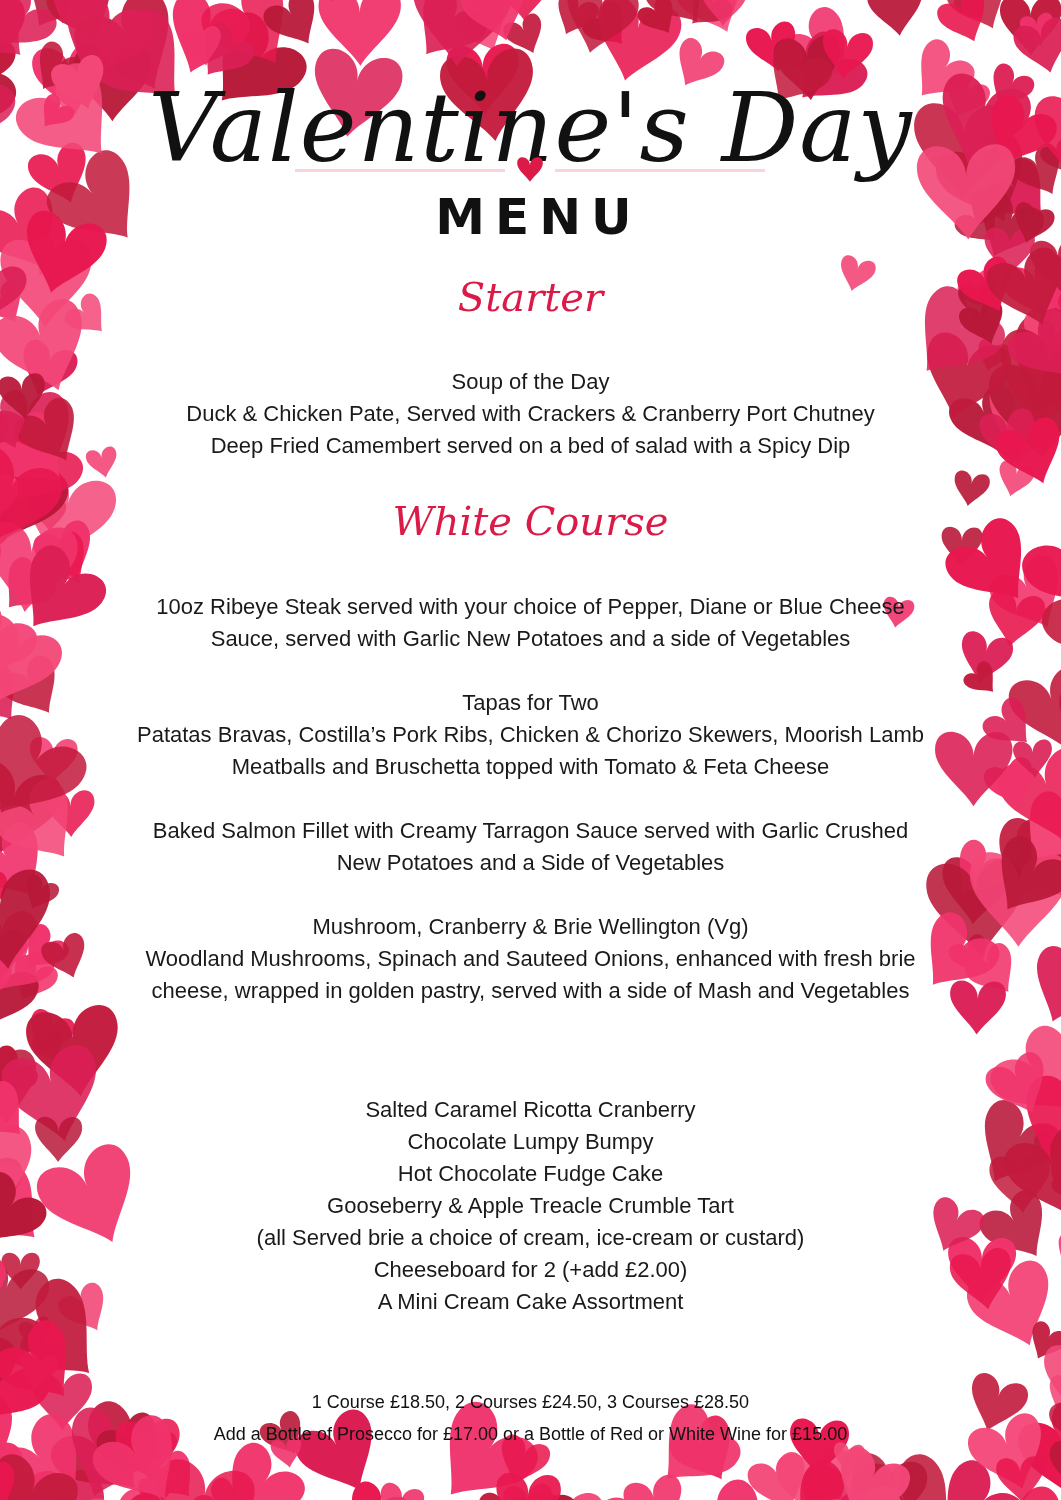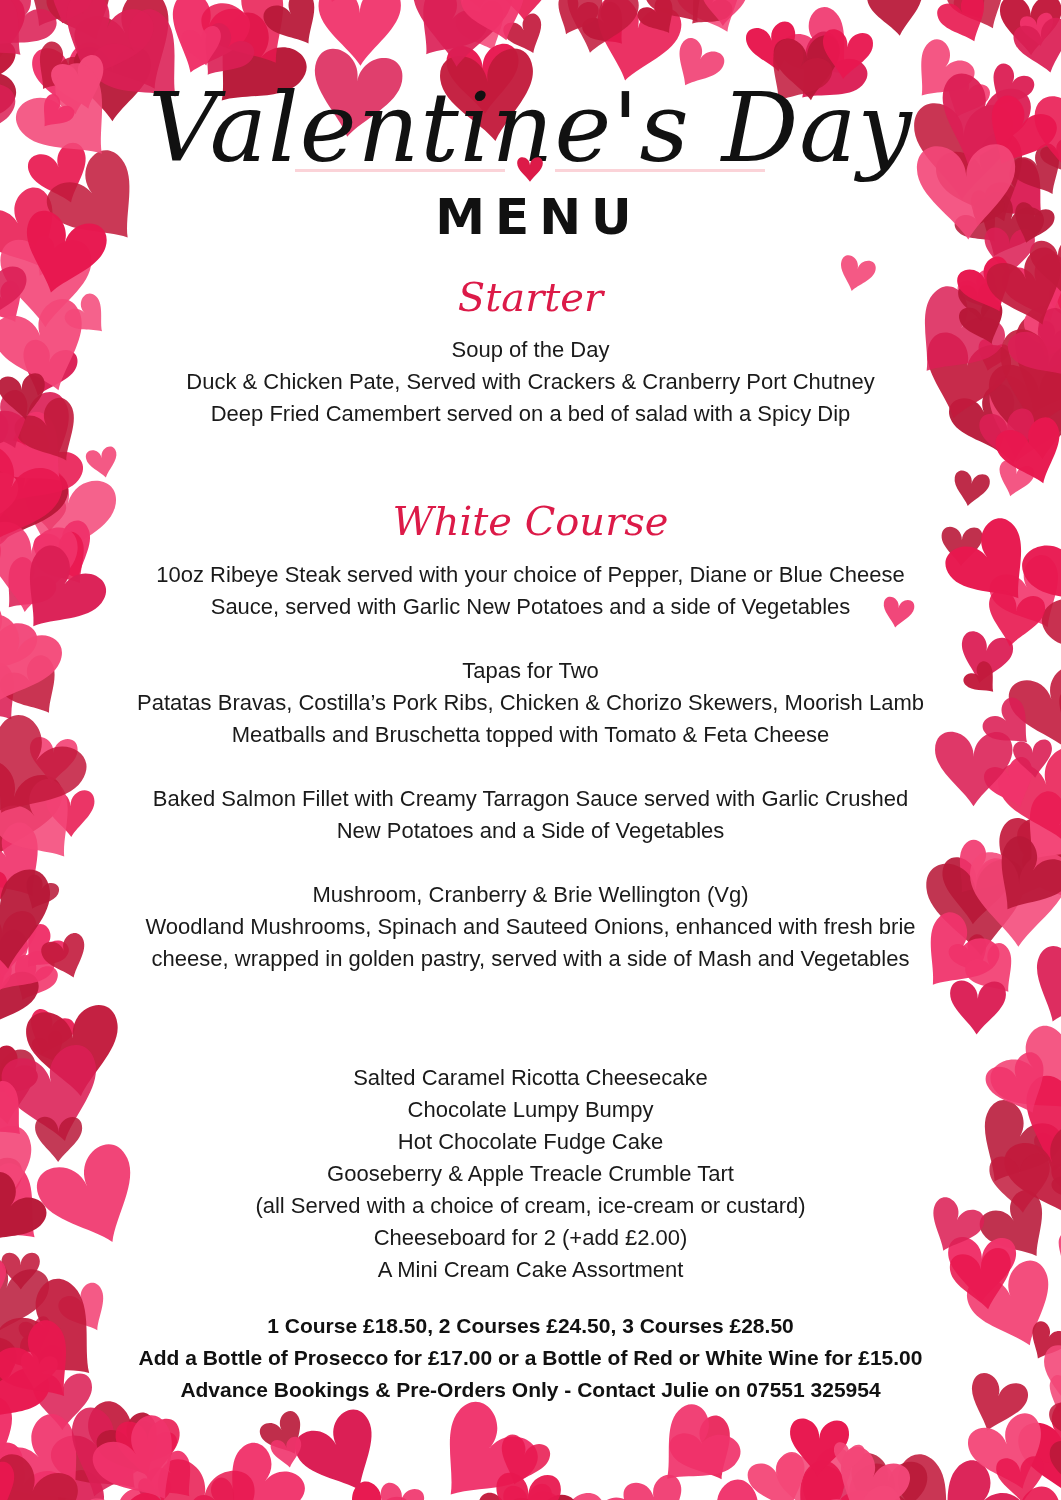--- a/index.html
+++ b/index.html
@@ -26,24 +26,24 @@
   .menu-word {
     position: absolute; left: 0; right: 0; top: 188px;
     font-family: "DejaVu Sans", sans-serif; font-weight: bold;
     font-size: 50px; letter-spacing: 10px; color: #111; padding-left: 16px;
   }
   .section-title {
     position: absolute; left: 0; right: 0;
     font-family: "DejaVu Serif", serif; font-style: italic;
     font-size: 40px; color: #dc1a48;
   }
-  .items { position: absolute; left: 80px; right: 80px; font-size: 22px; line-height: 32px; color: #1a1a1a; }
+  .items { position: absolute; left: 80px; right: 80px; font-size: 22px; line-height: 32px; color: #1a1a1a; margin-top: 32px; }
   .items div { white-space: nowrap; }
   .gap { height: 32px; }
-  .footer { position: absolute; left: 40px; right: 40px; top: 1310px; font-weight: bold; font-size: 21px; line-height: 32px; color: #111; }
+  .footer { position: absolute; left: 40px; right: 40px; top: 1386px; font-weight: normal; font-size: 18px; line-height: 32px; color: #111; }
   .footer div { white-space: nowrap; }
 </style>
 </head>
 <body>
 
 <svg id="hearts" viewBox="0 0 1061 1500" xmlns="http://www.w3.org/2000/svg">
   <defs>
     <path id="h" d="M0,12 C0,-4 -22,-8 -22,8 C-22,20 -6,30 0,40 C6,30 22,20 22,8 C22,-8 0,-4 0,12 Z"></path>
   </defs>
   <g id="heart-layer">
@@ -376,27 +376,26 @@
     <div class="gap"></div>
     <div>Baked Salmon Fillet with Creamy Tarragon Sauce served with Garlic Crushed</div>
     <div>New Potatoes and a Side of Vegetables</div>
     <div class="gap"></div>
     <div>Mushroom, Cranberry &amp; Brie Wellington (Vg)</div>
     <div>Woodland Mushrooms, Spinach and Sauteed Onions, enhanced with fresh brie</div>
     <div>cheese, wrapped in golden pastry, served with a side of Mash and Vegetables</div>
   </div>
 
   <div class="items" style="top:1062px">
-    <div>Salted Caramel Ricotta Cheesecake</div>
+    <div>Salted Caramel Ricotta Cranberry</div>
     <div>Chocolate Lumpy Bumpy</div>
     <div>Hot Chocolate Fudge Cake</div>
     <div>Gooseberry &amp; Apple Treacle Crumble Tart</div>
-    <div>(all Served with a choice of cream, ice-cream or custard)</div>
+    <div>(all Served brie a choice of cream, ice-cream or custard)</div>
     <div>Cheeseboard for 2 (+add £2.00)</div>
     <div>A Mini Cream Cake Assortment</div>
   </div>
 
   <div class="footer">
     <div>1 Course £18.50, 2 Courses £24.50, 3 Courses £28.50</div>
     <div>Add a Bottle of Prosecco for £17.00 or a Bottle of Red or White Wine for £15.00</div>
-    <div>Advance Bookings &amp; Pre-Orders Only - Contact Julie on 07551 325954</div>
   </div>
 </div>
 
 </body></html>

